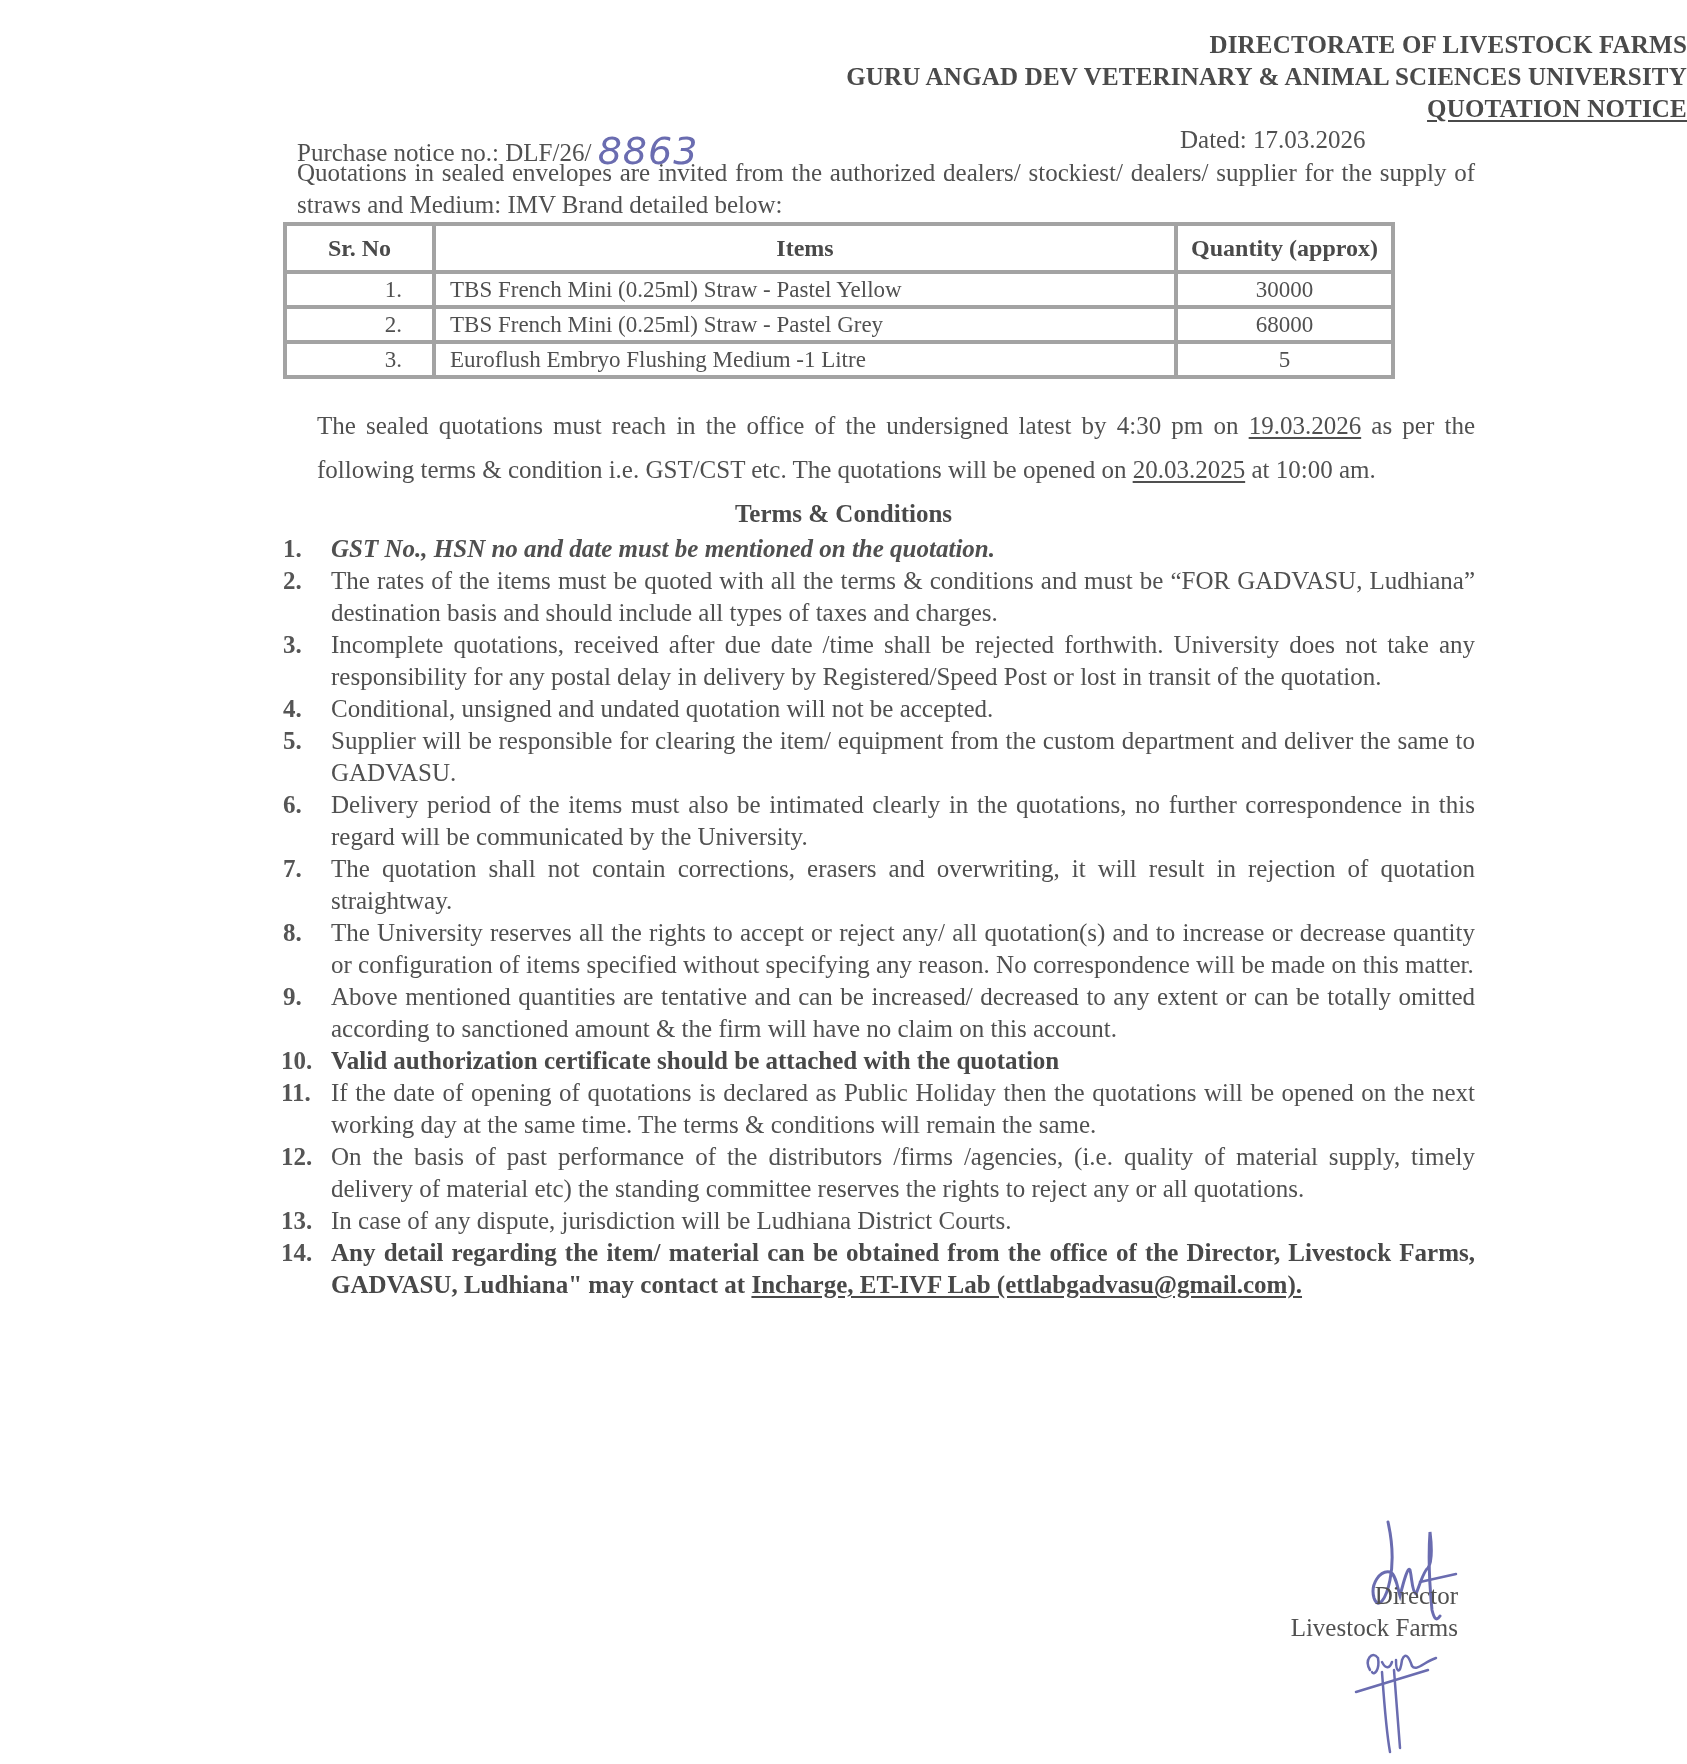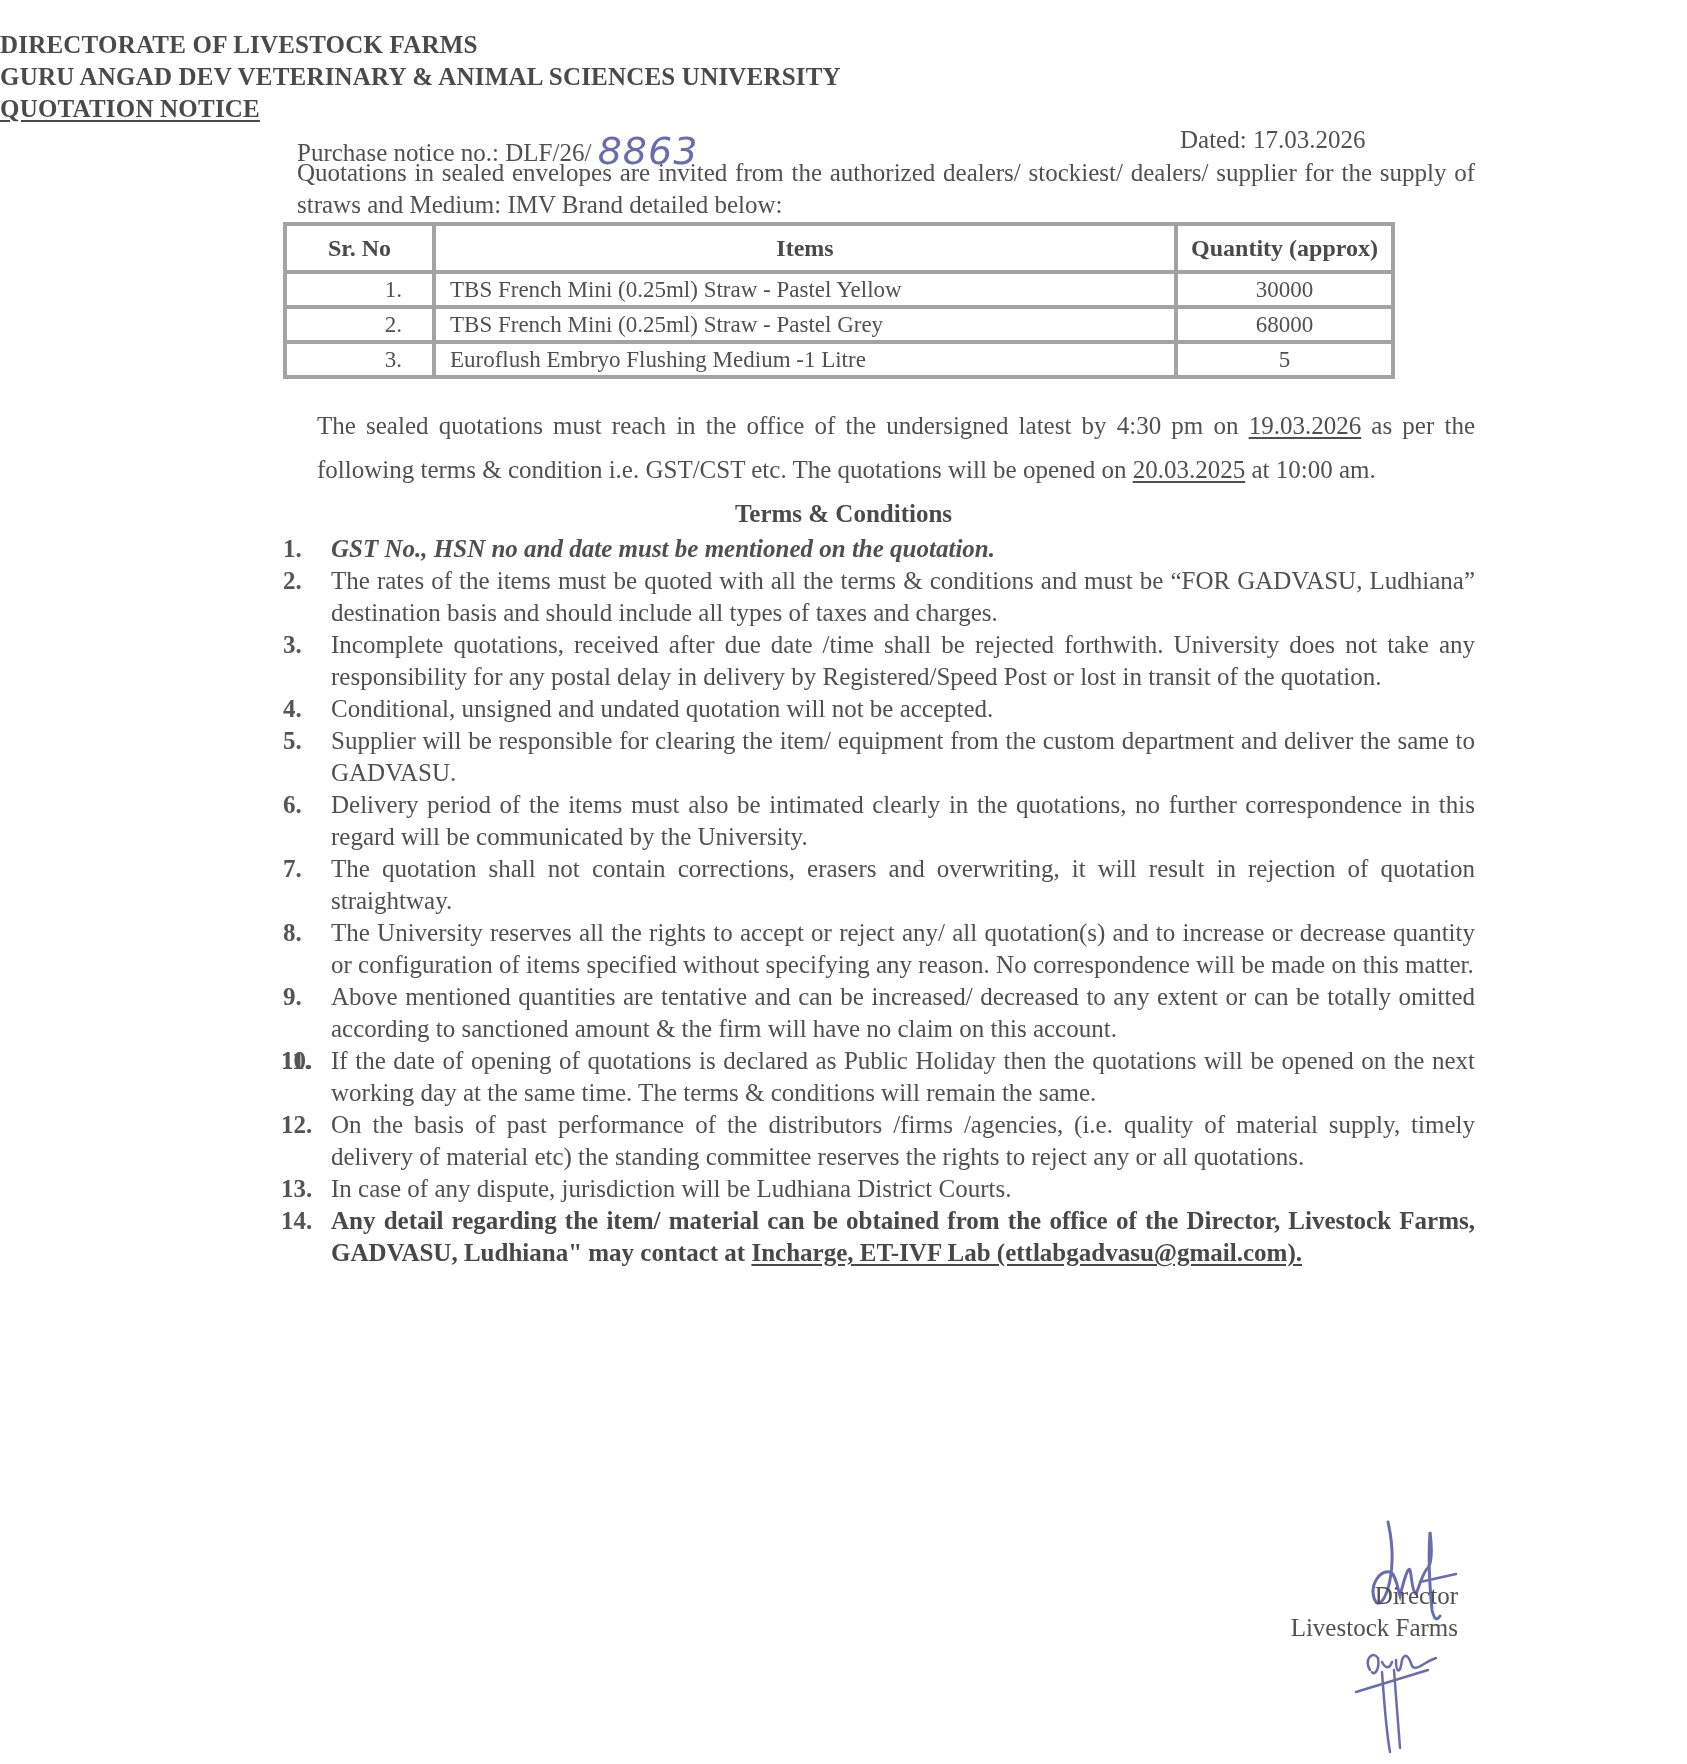--- a/index.html
+++ b/index.html
@@ -3,21 +3,21 @@
 <meta charset="utf-8">
 <style>
   html, body { margin: 0; padding: 0; background: #ffffff; }
   body {
     width: 1687px; height: 1764px; position: relative; overflow: hidden;
     font-family: "Liberation Serif", "DejaVu Serif", serif;
     color: #505050;
   }
   .page { position: absolute; left: 0; top: 0; width: 1687px; height: 1764px; }
 
-  .hdr { position: absolute; left: 0; width: 1687px; text-align: left; font-weight: bold; font-size: 25px; color: #4a4a4a; letter-spacing: 0.2px; }
+  .hdr { position: absolute; left: 0; width: 1687px; text-align: right; font-weight: bold; font-size: 25px; color: #4a4a4a; letter-spacing: 0.2px; }
   .hdr1 { top: 31px; }
   .hdr2 { top: 63px; }
   .hdr3 { top: 95px; text-decoration: underline; text-underline-offset: 3px; }
 
   .line { position: absolute; font-size: 25px; white-space: nowrap; }
   .notice-no { left: 297px; top: 126px; }
   .handwritten {
     font-family: "DejaVu Sans", sans-serif; font-style: italic; color: #6a6cb0;
     font-size: 38px; position: relative; top: 3px; letter-spacing: 1px; text-align: center;
   }
@@ -104,21 +104,21 @@
   <ol class="terms">
     <li><span class="num">1.</span><span class="italic-bold">GST No., HSN no and date must be mentioned on the quotation.</span></li>
     <li><span class="num">2.</span><span>The rates of the items must be quoted with all the terms &amp; conditions and must be “FOR GADVASU, Ludhiana” destination basis and should include all types of taxes and charges.</span></li>
     <li><span class="num">3.</span><span>Incomplete quotations, received after due date /time shall be rejected forthwith. University does not take any responsibility for any postal delay in delivery by Registered/Speed Post or lost in transit of the quotation.</span></li>
     <li><span class="num">4.</span><span>Conditional, unsigned and undated quotation will not be accepted.</span></li>
     <li><span class="num">5.</span><span>Supplier will be responsible for clearing the item/ equipment from the custom department and deliver the same to GADVASU.</span></li>
     <li><span class="num">6.</span><span>Delivery period of the items must also be intimated clearly in the quotations, no further correspondence in this regard will be communicated by the University.</span></li>
     <li><span class="num">7.</span><span>The quotation shall not contain corrections, erasers and overwriting, it will result in rejection of quotation straightway.</span></li>
     <li><span class="num">8.</span><span>The University reserves all the rights to accept or reject any/ all quotation(s) and to increase or decrease quantity or configuration of items specified without specifying any reason. No correspondence will be made on this matter.</span></li>
     <li><span class="num">9.</span><span>Above mentioned quantities are tentative and can be increased/ decreased to any extent or can be totally omitted according to sanctioned amount &amp; the firm will have no claim on this account.</span></li>
-    <li class="two"><span class="num">10.</span></li>
+    <li class="two"><span class="num">10.</span><span class="bold">Valid authorization certificate should be attached with the quotation</span></li>
     <li class="two"><span class="num">11.</span><span>If the date of opening of quotations is declared as Public Holiday then the quotations will be opened on the next working day at the same time. The terms &amp; conditions will remain the same.</span></li>
     <li class="two"><span class="num">12.</span><span>On the basis of past performance of the distributors /firms /agencies, (i.e. quality of material supply, timely delivery of material etc) the standing committee reserves the rights to reject any or all quotations.</span></li>
     <li class="two"><span class="num">13.</span><span>In case of any dispute, jurisdiction will be Ludhiana District Courts.</span></li>
     <li class="two"><span class="num">14.</span><span class="bold">Any detail regarding the item/ material can be obtained from the office of the Director, Livestock Farms, GADVASU, Ludhiana" may contact at </span><span class="bold ul">Incharge, ET-IVF Lab (ettlabgadvasu@gmail.com).</span></li>
   </ol>
 
   <div class="sig-block">
     <svg class="sig-svg" width="240" height="260" viewBox="0 0 240 260">
       <path d="M128 22 C132 40 134 60 130 80 C126 100 118 110 114 98 C110 84 120 70 130 72 C136 74 138 90 140 96 C144 80 148 66 150 70 C152 78 152 92 156 94 C160 84 164 70 168 68 C172 62 172 48 170 32 C168 60 170 90 172 110 C174 118 176 122 180 116" fill="none" stroke="#6a6cb0" stroke-width="3" stroke-linecap="round"></path>
       <path d="M160 82 L196 74" fill="none" stroke="#6a6cb0" stroke-width="2.5" stroke-linecap="round"></path>

